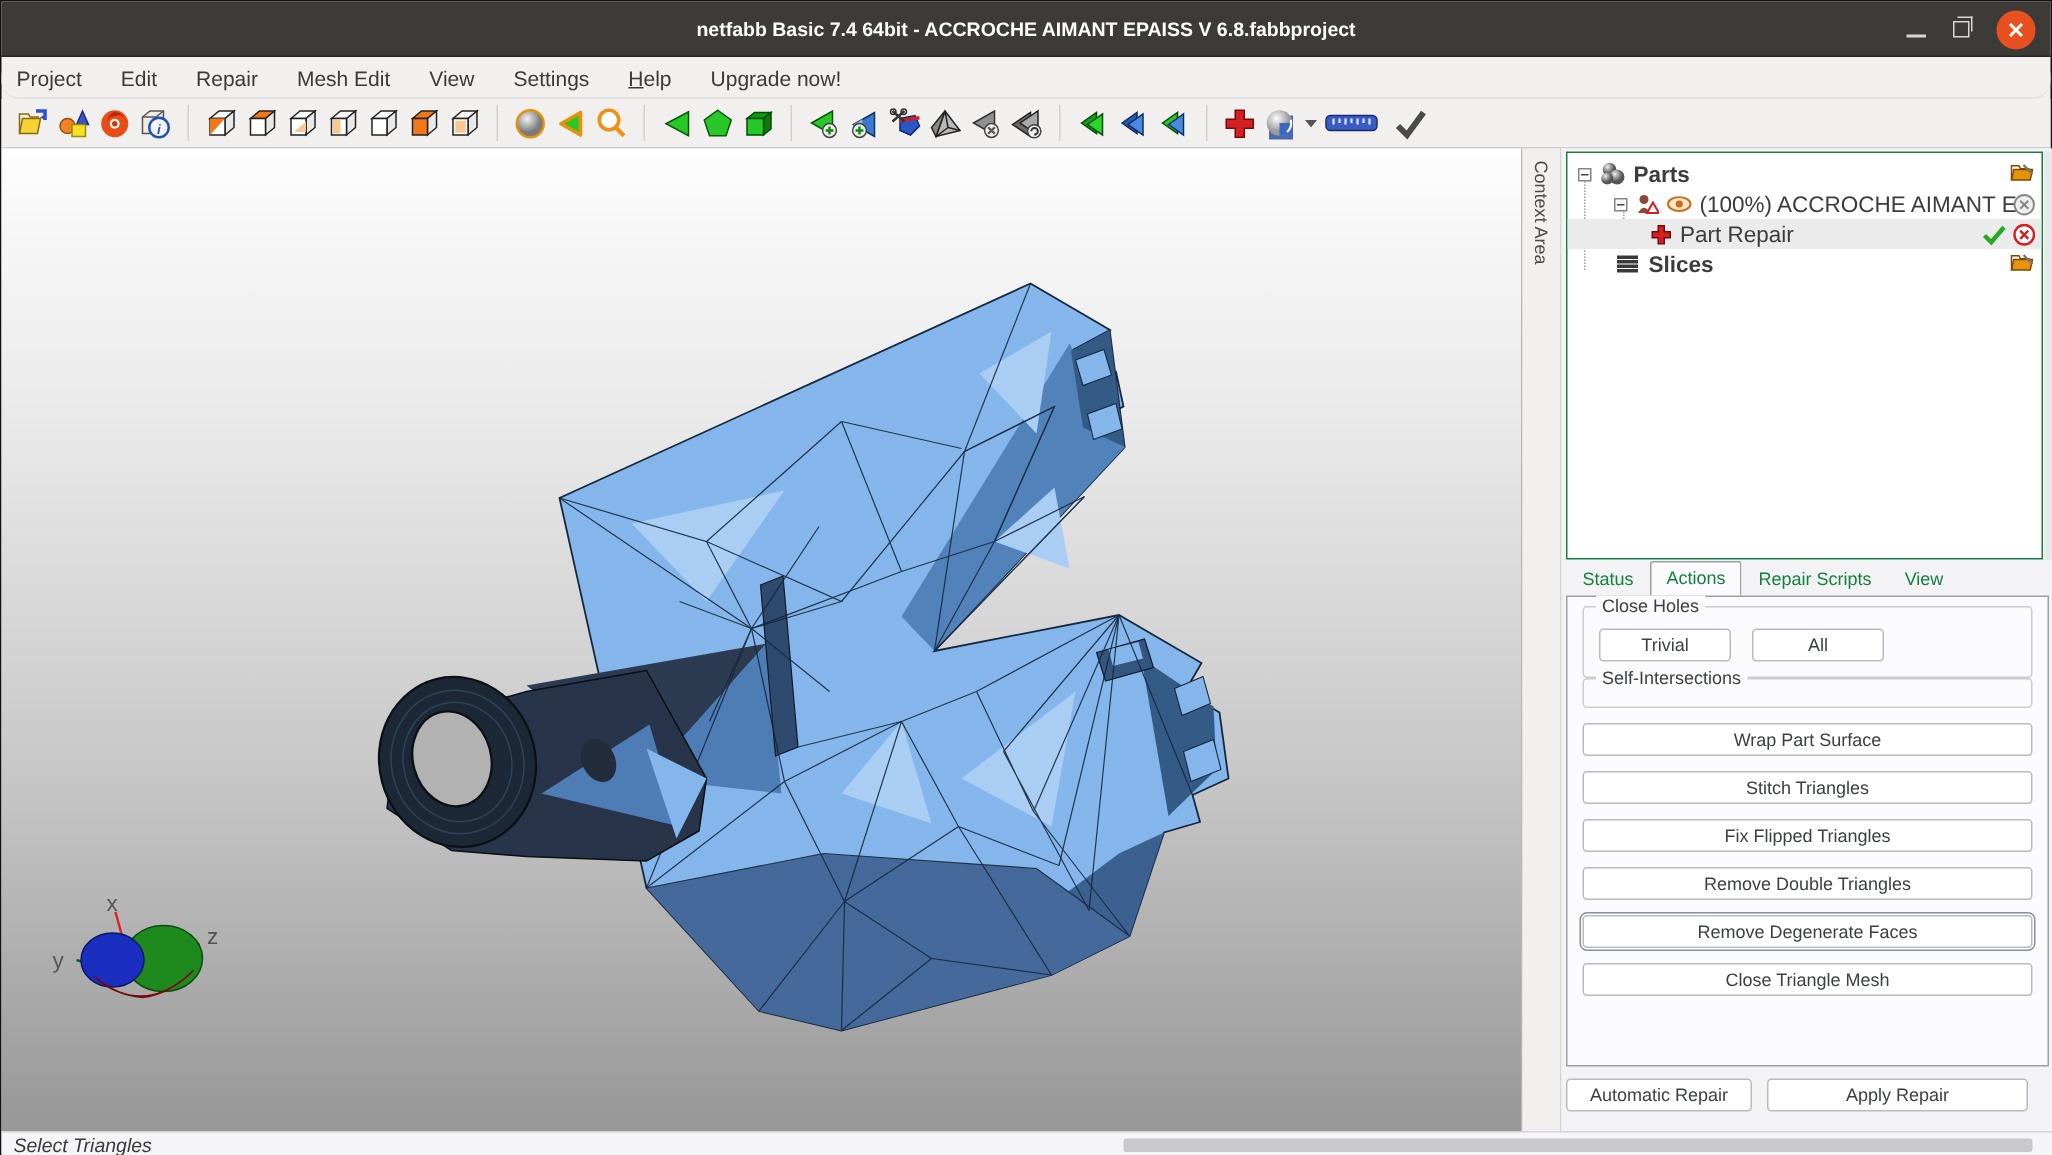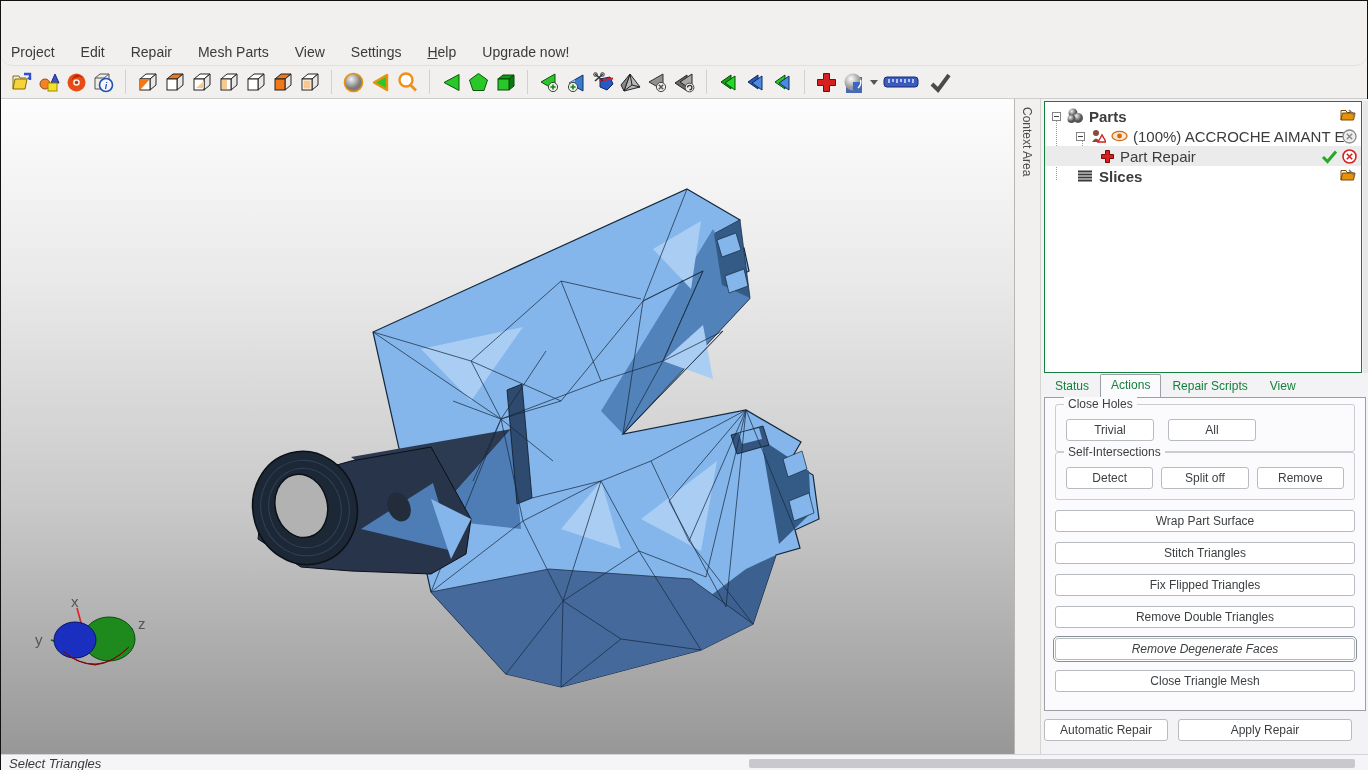--- a/index.html
+++ b/index.html
@@ -57,44 +57,56 @@
   .actions { position:absolute; left:3px; top:298px; width:322px; height:314px; background:#fbfbfd; border:1px solid #9aa0a6; padding:6px 10px; }
   .groupbox { border:1px solid #c9cdd1; border-radius:3px; padding:8px 10px 10px; position:relative; }
   .groupbox .gb-title { position:absolute; top:-8px; left:8px; background:#fbfbfd; padding:0 4px; font-size:12px; color:#3b3f42; }
   .btn { background:#fff; border:1px solid #b6bcc2; border-radius:3px; font-size:12px; color:#3b3f42;
     font-family:"Liberation Sans", sans-serif; height:22px; display:inline-flex; align-items:center; justify-content:center; }
   .gb-btnrow { display:flex; gap:14px; margin-top:6px; }
   .gb-btnrow .btn { width:88px; }
   .gb2 .btn { width:92px; }
   .gb2 .gb-btnrow { gap:8px; }
   .wide-btn { display:block; width:100%; margin:10px 0; }
-  .wide-btn.focused { outline:1px solid #8a9096; outline-offset:1px;font-style:italic; }
+  .wide-btn.focused { outline:1px solid #8a9096; outline-offset:1px; }
   .bottom-btns { position:absolute; left:3px; top:620px; width:322px; display:flex; gap:10px; }
   .bottom-btns .btn-auto { width:124px; }
   .bottom-btns .btn-apply { width:174px; }
 
   
   .statusbar { position:absolute; left:0; top:753px; width:1368px; height:17px; background:#f5f5f8; border-top:1px solid #d4d4d8;
     display:flex; align-items:center; font-size:13px; color:#3a3a3a; }
   .statusbar .txt { margin-left:8px;font-style:italic; }
   .progress { position:absolute; left:748px; top:4px; width:606px; height:9px; background:#c9c9cd; border-radius:2px; }
 
   svg { display:block; }
 </style>
 </head>
 <body>
 
 <div class="window">
 
+  <div class="titlebar">
+    <div class="title">netfabb Basic 7.4 64bit - ACCROCHE AIMANT EPAISS V 6.8.fabbproject</div>
+    <div class="win-controls">
+      <div class="btn-min"></div>
+      <div class="btn-max"></div>
+      <div class="btn-close">
+        <svg width="12" height="12">
+            <path d="M2,2 L10,10 M10,2 L2,10" stroke="#fff" stroke-width="2" fill="none"></path>
+          </svg>
+      </div>
+    </div>
+  </div>
 
   <div class="menubar">
     <span>Project</span>
     <span>Edit</span>
     <span>Repair</span>
-    <span>Mesh Parts</span>
+    <span>Mesh Edit</span>
     <span>View</span>
     <span>Settings</span>
     <span class="menu-help"><u>H</u>elp</span>
     <span>Upgrade now!</span>
   </div>
 
   <div class="toolbar">
     <div class="tb-icon">
       <svg width="23" height="23">
           <path d="M2,18 L4,8 L16,8 L14,18 Z" fill="#f5d33a" stroke="#8a6d00"></path>
@@ -515,25 +527,20 @@
       <div class="actions">
         <div class="groupbox">
           <span class="gb-title">Close Holes</span>
           <div class="gb-btnrow">
             <button class="btn">Trivial</button>
             <button class="btn">All</button>
           </div>
         </div>
         <div class="groupbox gb2">
           <span class="gb-title">Self-Intersections</span>
-          <div class="gb-btnrow">
-            <button class="btn">Detect</button>
-            <button class="btn">Split off</button>
-            <button class="btn">Remove</button>
-          </div>
         </div>
         <button class="btn wide-btn">Wrap Part Surface</button>
         <button class="btn wide-btn">Stitch Triangles</button>
         <button class="btn wide-btn">Fix Flipped Triangles</button>
         <button class="btn wide-btn">Remove Double Triangles</button>
         <button class="btn wide-btn focused">Remove Degenerate Faces</button>
         <button class="btn wide-btn">Close Triangle Mesh</button>
       </div>
 
       <div class="bottom-btns">

